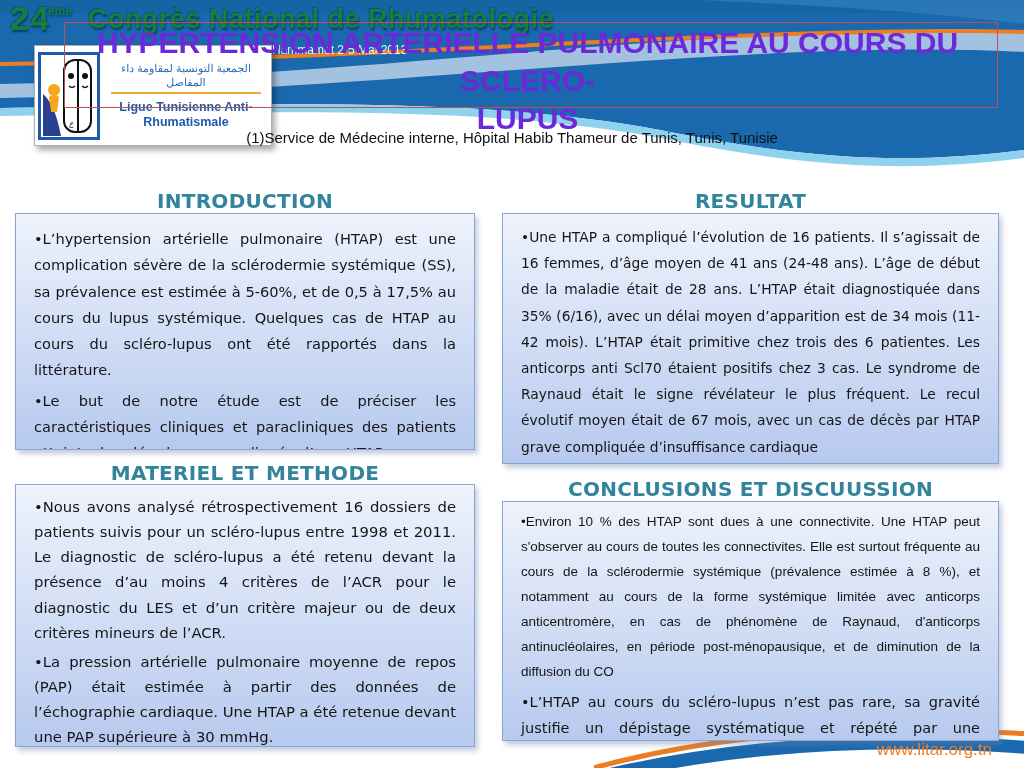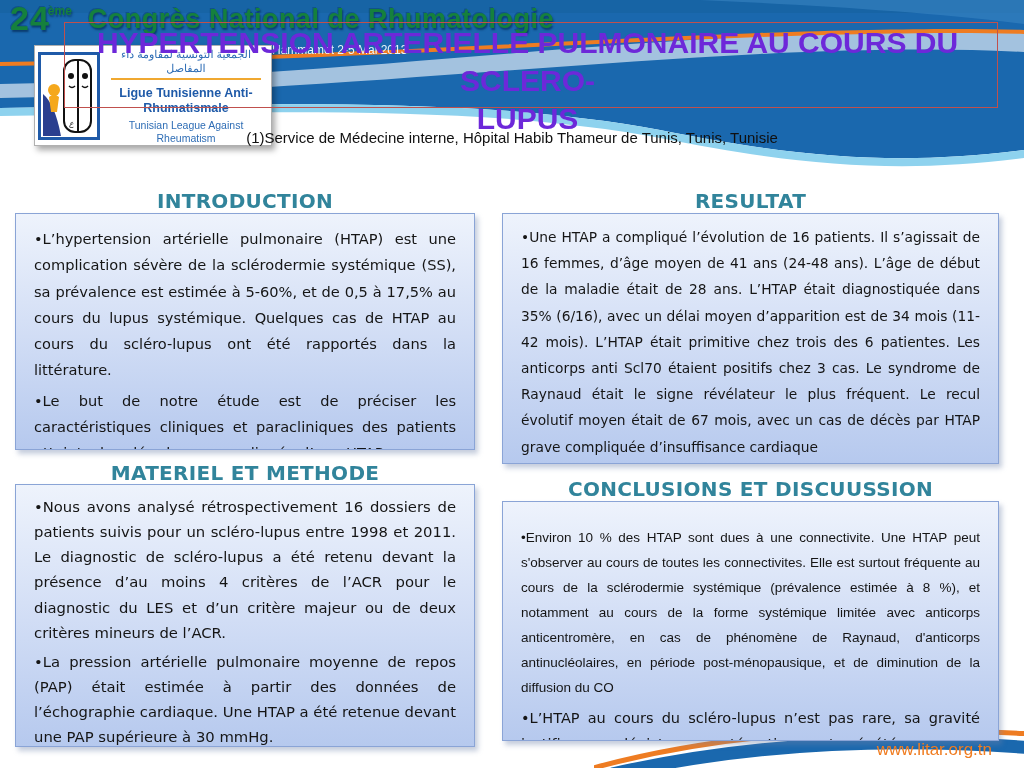--- a/index.html
+++ b/index.html
@@ -52,21 +52,21 @@
     background:linear-gradient(180deg,#eef3fc 0%,#d5e0f6 45%,#b6c9ee 100%);
     border:1px solid #8aa4d6;box-shadow:3px 4px 5px rgba(110,130,170,.4);
     color:#151515;text-align:justify;}
   .text-box p{margin:4px;}
   #box-intro{left:15px;top:213px;width:460px;height:237px;padding:8px 14px;
     font:14.6px/1.8 "DejaVu Sans",sans-serif;}
   #box-method{left:15px;top:484px;width:460px;height:263px;padding:5px 14px;
     font:14.8px/1.7 "DejaVu Sans",sans-serif;}
   #box-result{left:502px;top:213px;width:497px;height:251px;padding:6px 14px;
     font:13.8px/1.9 "DejaVu Sans",sans-serif;}
-  #box-concl{left:502px;top:501px;width:497px;height:240px;padding:20px 14px;}
+  #box-concl{left:502px;top:501px;width:497px;height:240px;padding:4px 14px;}
   #box-concl .p1{font:13.5px/1.85 "Liberation Sans",sans-serif;}
   #box-concl .p2{font:14.5px/1.8 "DejaVu Sans",sans-serif;}
 
   
   .arcs{position:absolute;right:0;bottom:0;z-index:1;}
   .website{position:absolute;right:32px;bottom:8px;z-index:3;color:#f07c20;
     font-family:"Liberation Sans",sans-serif;font-size:17px;text-decoration:none;}
 </style>
 </head>
 <body>
@@ -100,21 +100,20 @@
       <circle cx="33" cy="24" r="3" fill="#111111"></circle>
       <circle cx="47" cy="24" r="3" fill="#111111"></circle>
       <path d="M31 34 q3 3 6 0" stroke="#111111" stroke-width="1.5" fill="none"></path>
       <path d="M44 34 q3 3 6 0" stroke="#111111" stroke-width="1.5" fill="none"></path>
       <text x="31" y="74" font-size="8" font-style="italic" fill="#111111" font-family="DejaVu Sans, sans-serif">ع</text>
     </svg>
     <div class="logo-text">
       <div class="logo-arabic">الجمعية التونسية لمقاومة داء المفاصل</div>
       <div class="logo-rule"></div>
       <div class="logo-fr">Ligue Tunisienne Anti-Rhumatismale</div>
-      <div class="logo-en">Tunisian League Against Rheumatism</div>
     </div>
   </div>
 
   <div class="title-frame"></div>
   <h1 class="poster-title" style="margin:0;">
     <span>HYPERTENSION ARTERIELLE PULMONAIRE AU COURS DU SCLERO-</span>
     <span>LUPUS</span>
   </h1>
   <div class="affiliation">(1)Service de Médecine interne, Hôpital Habib Thameur de Tunis, Tunis, Tunisie</div>
 

